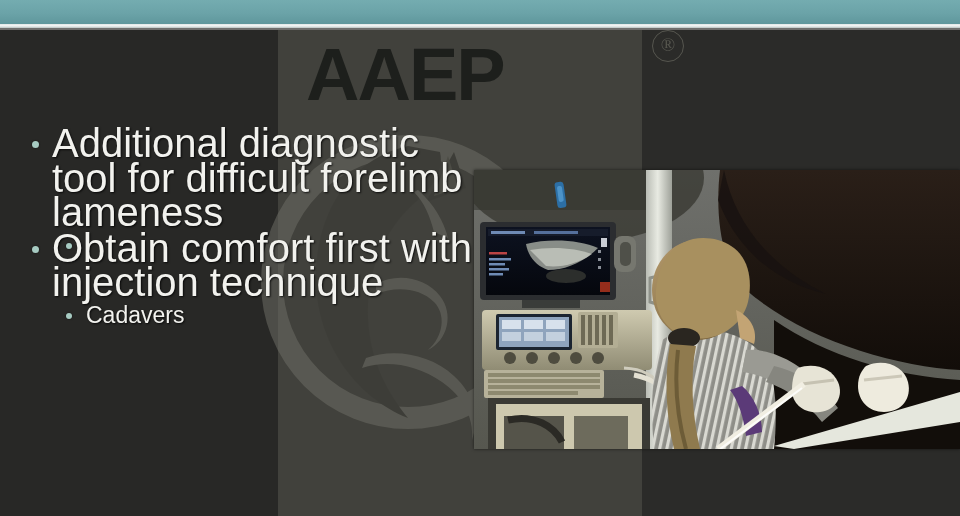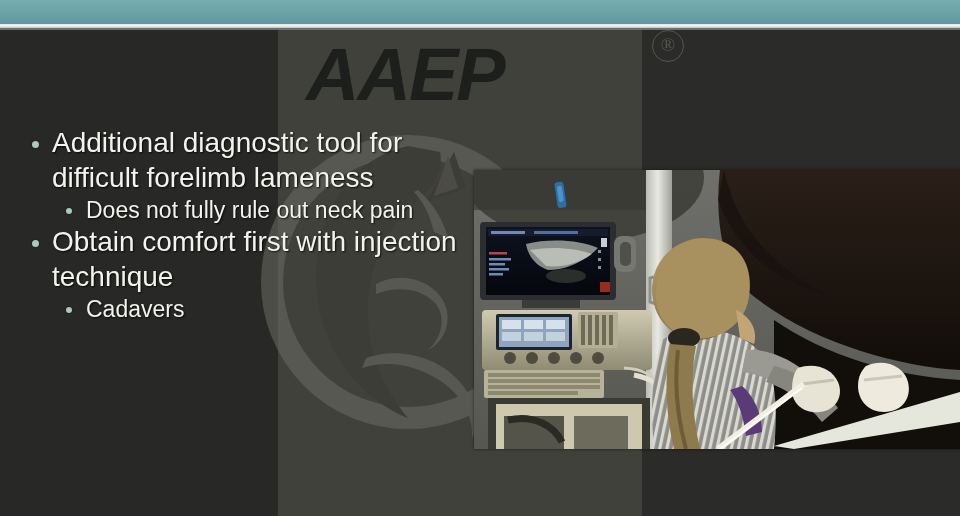--- a/index.html
+++ b/index.html
@@ -90,21 +90,20 @@
     position: absolute;
     left: 306px;
     top: 38px;
     font-size: 74px;
     font-weight: bold;
     letter-spacing: -2px;
     color: #1d1f1c;
     font-family: "Liberation Sans", sans-serif;
     line-height: 1;
     white-space: nowrap;
-    font-style: italic;
   }
   .reg {
     position: absolute;
     left: 652px;
     top: 30px;
     width: 30px;
     height: 30px;
     border: 1.6px solid #56564f;
     border-radius: 50%;
     color: #56564f;
@@ -131,21 +130,21 @@
     left: 22px;
     top: 126px;
     width: 470px;
   }
   .b1, .b2 {
     position: relative;
     color: #f2f2ee;
     text-shadow: 1px 1px 2px rgba(0,0,0,.8);
   }
   .b1 {
-    font-size: 28px;
+    font-size: 40px;
     line-height: 34.5px;
     padding-left: 30px;
     margin-bottom: 1px;
   }
   .b2 {
     font-size: 23px;
     line-height: 28px;
     padding-left: 64px;
     margin-bottom: 1px;
   }
@@ -208,21 +207,20 @@
   <div class="reg">®</div>
 
 
   <div class="bullets">
     <div class="b1">
       <span class="dot"></span>
       <span>Additional diagnostic tool for difficult forelimb lameness</span>
     </div>
     <div class="b2">
       <span class="dot"></span>
-      <span>Does not fully rule out neck pain</span>
     </div>
     <div class="b1">
       <span class="dot"></span>
       <span>Obtain comfort first with injection technique</span>
     </div>
     <div class="b2">
       <span class="dot"></span>
       <span>Cadavers</span>
     </div>
   </div>

